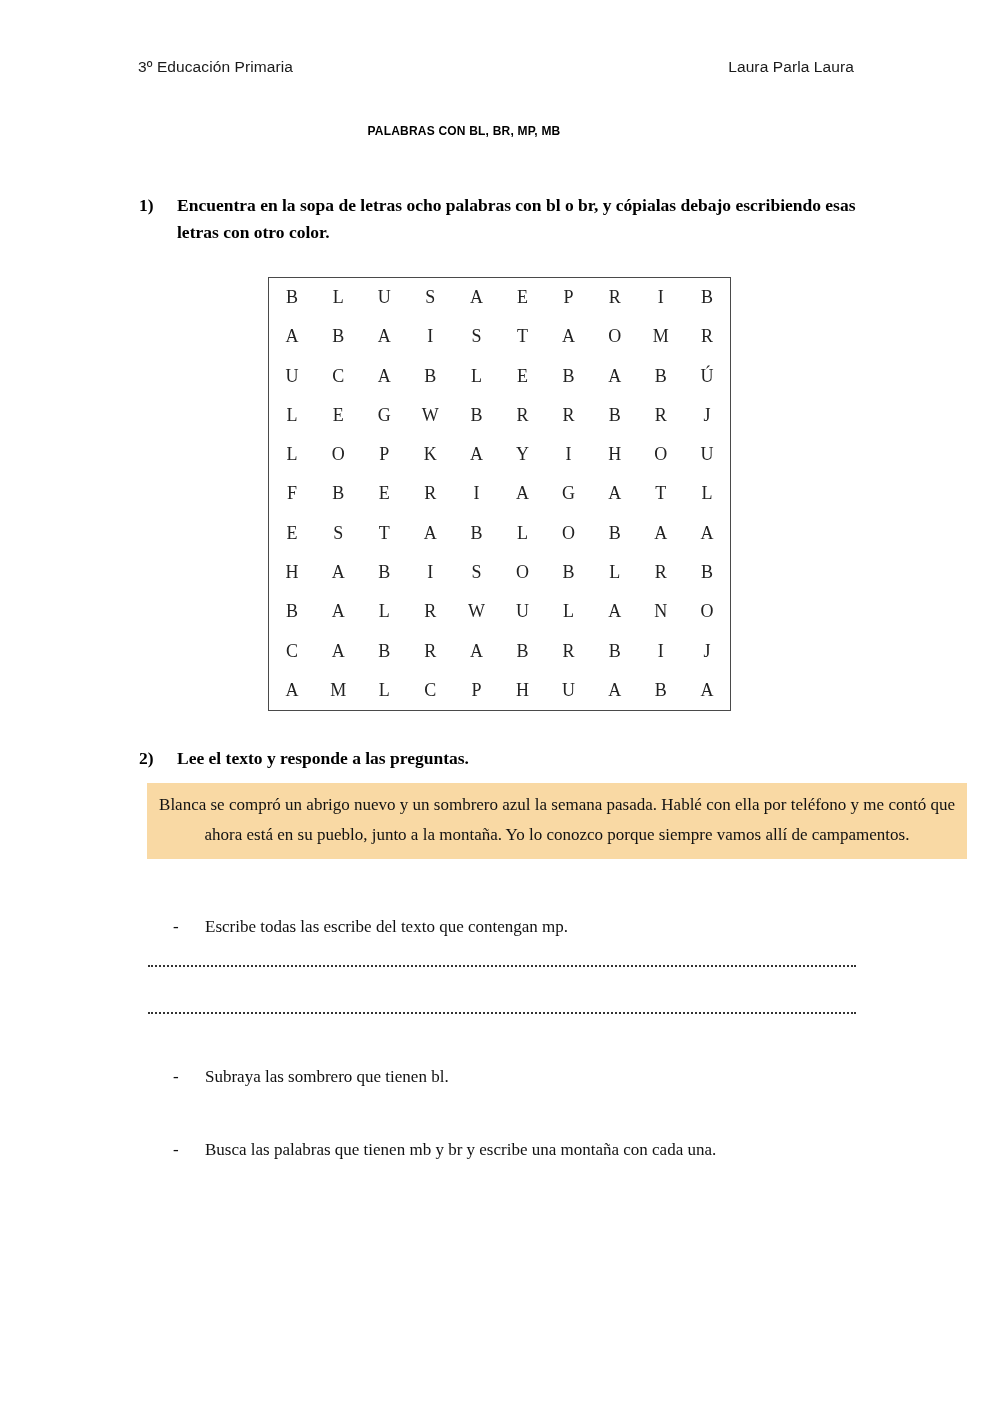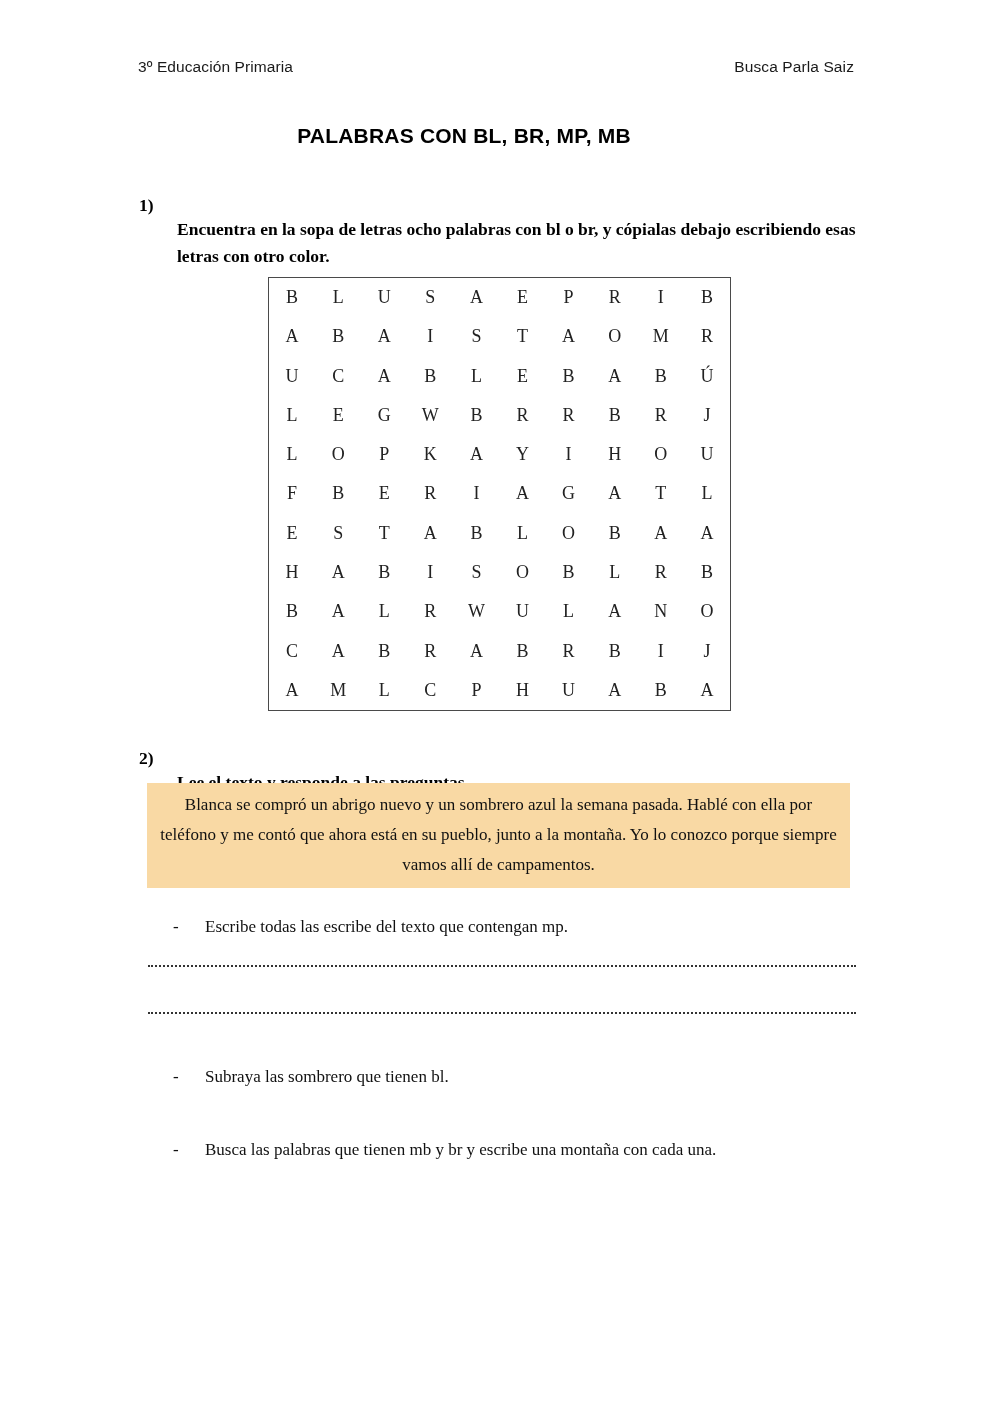--- a/index.html
+++ b/index.html
@@ -39,42 +39,41 @@
   }
 
   .doc-title {
     position: absolute;
     top: 124px;
     left: 0;
     width: 928px;
     text-align: center;
     font-family: "Liberation Sans", "DejaVu Sans", sans-serif;
     font-weight: bold;
-    font-size: 21px;
+    font-size: 12px;
     letter-spacing: 0.2px;
     color: #000000;
   }
 
   
   .exercise {
     position: absolute;
     display: flex;
     align-items: flex-start;
     font-weight: bold;
     font-size: 17.5px;
     line-height: 1.55;
     color: #000000;
   }
   .exercise .num {
     flex: 0 0 auto;
     width: 38px;
   }
   .exercise .body {
     flex: 1 1 auto;
-    margin-top: 24px;
   }
 
   #ex1 {
     top: 192px;
     left: 139px;
     width: 730px;
   }
   #ex2 {
     top: 745px;
     left: 139px;
@@ -106,21 +105,21 @@
     color: #222222;
     padding: 0;
     border: none;
   }
 
   
   .passage {
     position: absolute;
     top: 783px;
     left: 147px;
-    width: 703px;
+    width: 820px;
     background: #f9d9a4;
     padding: 7px 12px 9px 12px;
     box-sizing: border-box;
     text-align: center;
     font-size: 17px;
     line-height: 1.75;
     color: #111111;
   }
 
   
@@ -156,21 +155,21 @@
 
   .it { }
 </style>
 </head>
 <body>
 
 <div class="page">
 
   <div class="doc-header">
     <span>3º Educación Primaria</span>
-    <span>Busca Parla Saiz</span>
+    <span>Laura Parla Laura</span>
   </div>
 
   <div class="doc-title">PALABRAS CON BL, BR, MP, MB</div>
 
   <div class="exercise" id="ex1">
     <span class="num">1)</span>
     <span class="body">Encuentra en la sopa de letras ocho palabras con bl o br, y cópialas debajo escribiendo esas letras con otro color.</span>
   </div>
 
   <div class="grid-wrap">

